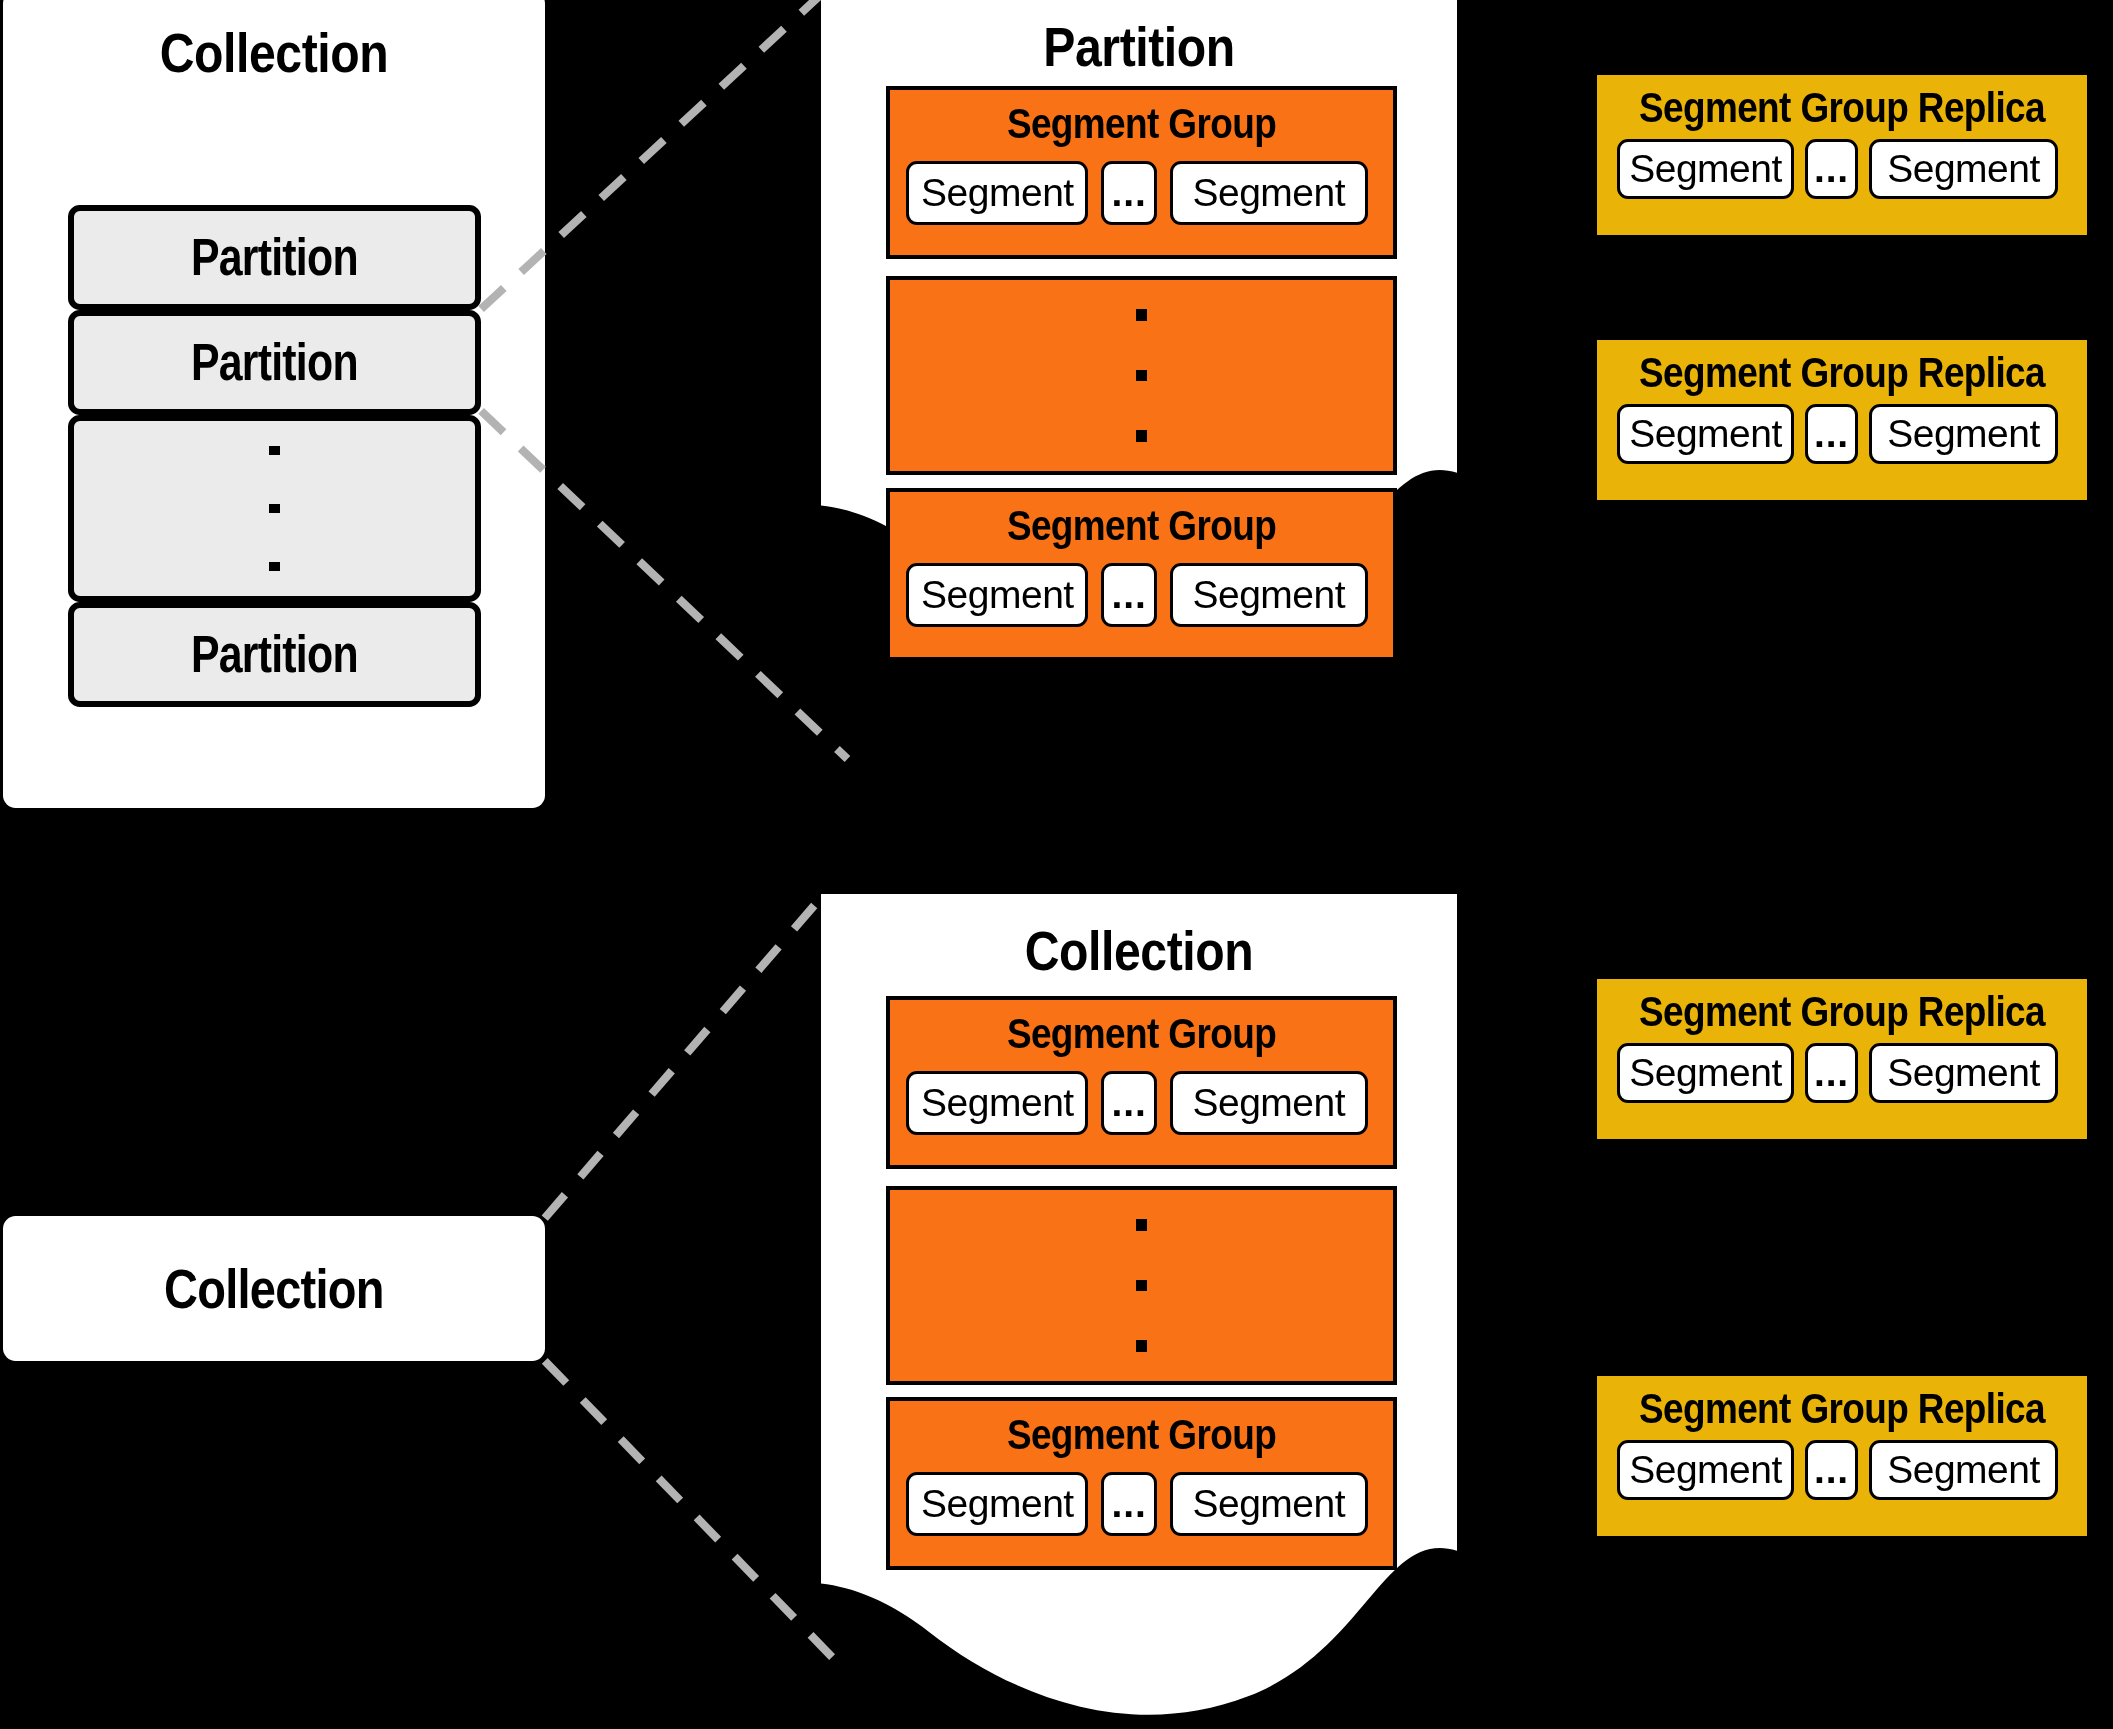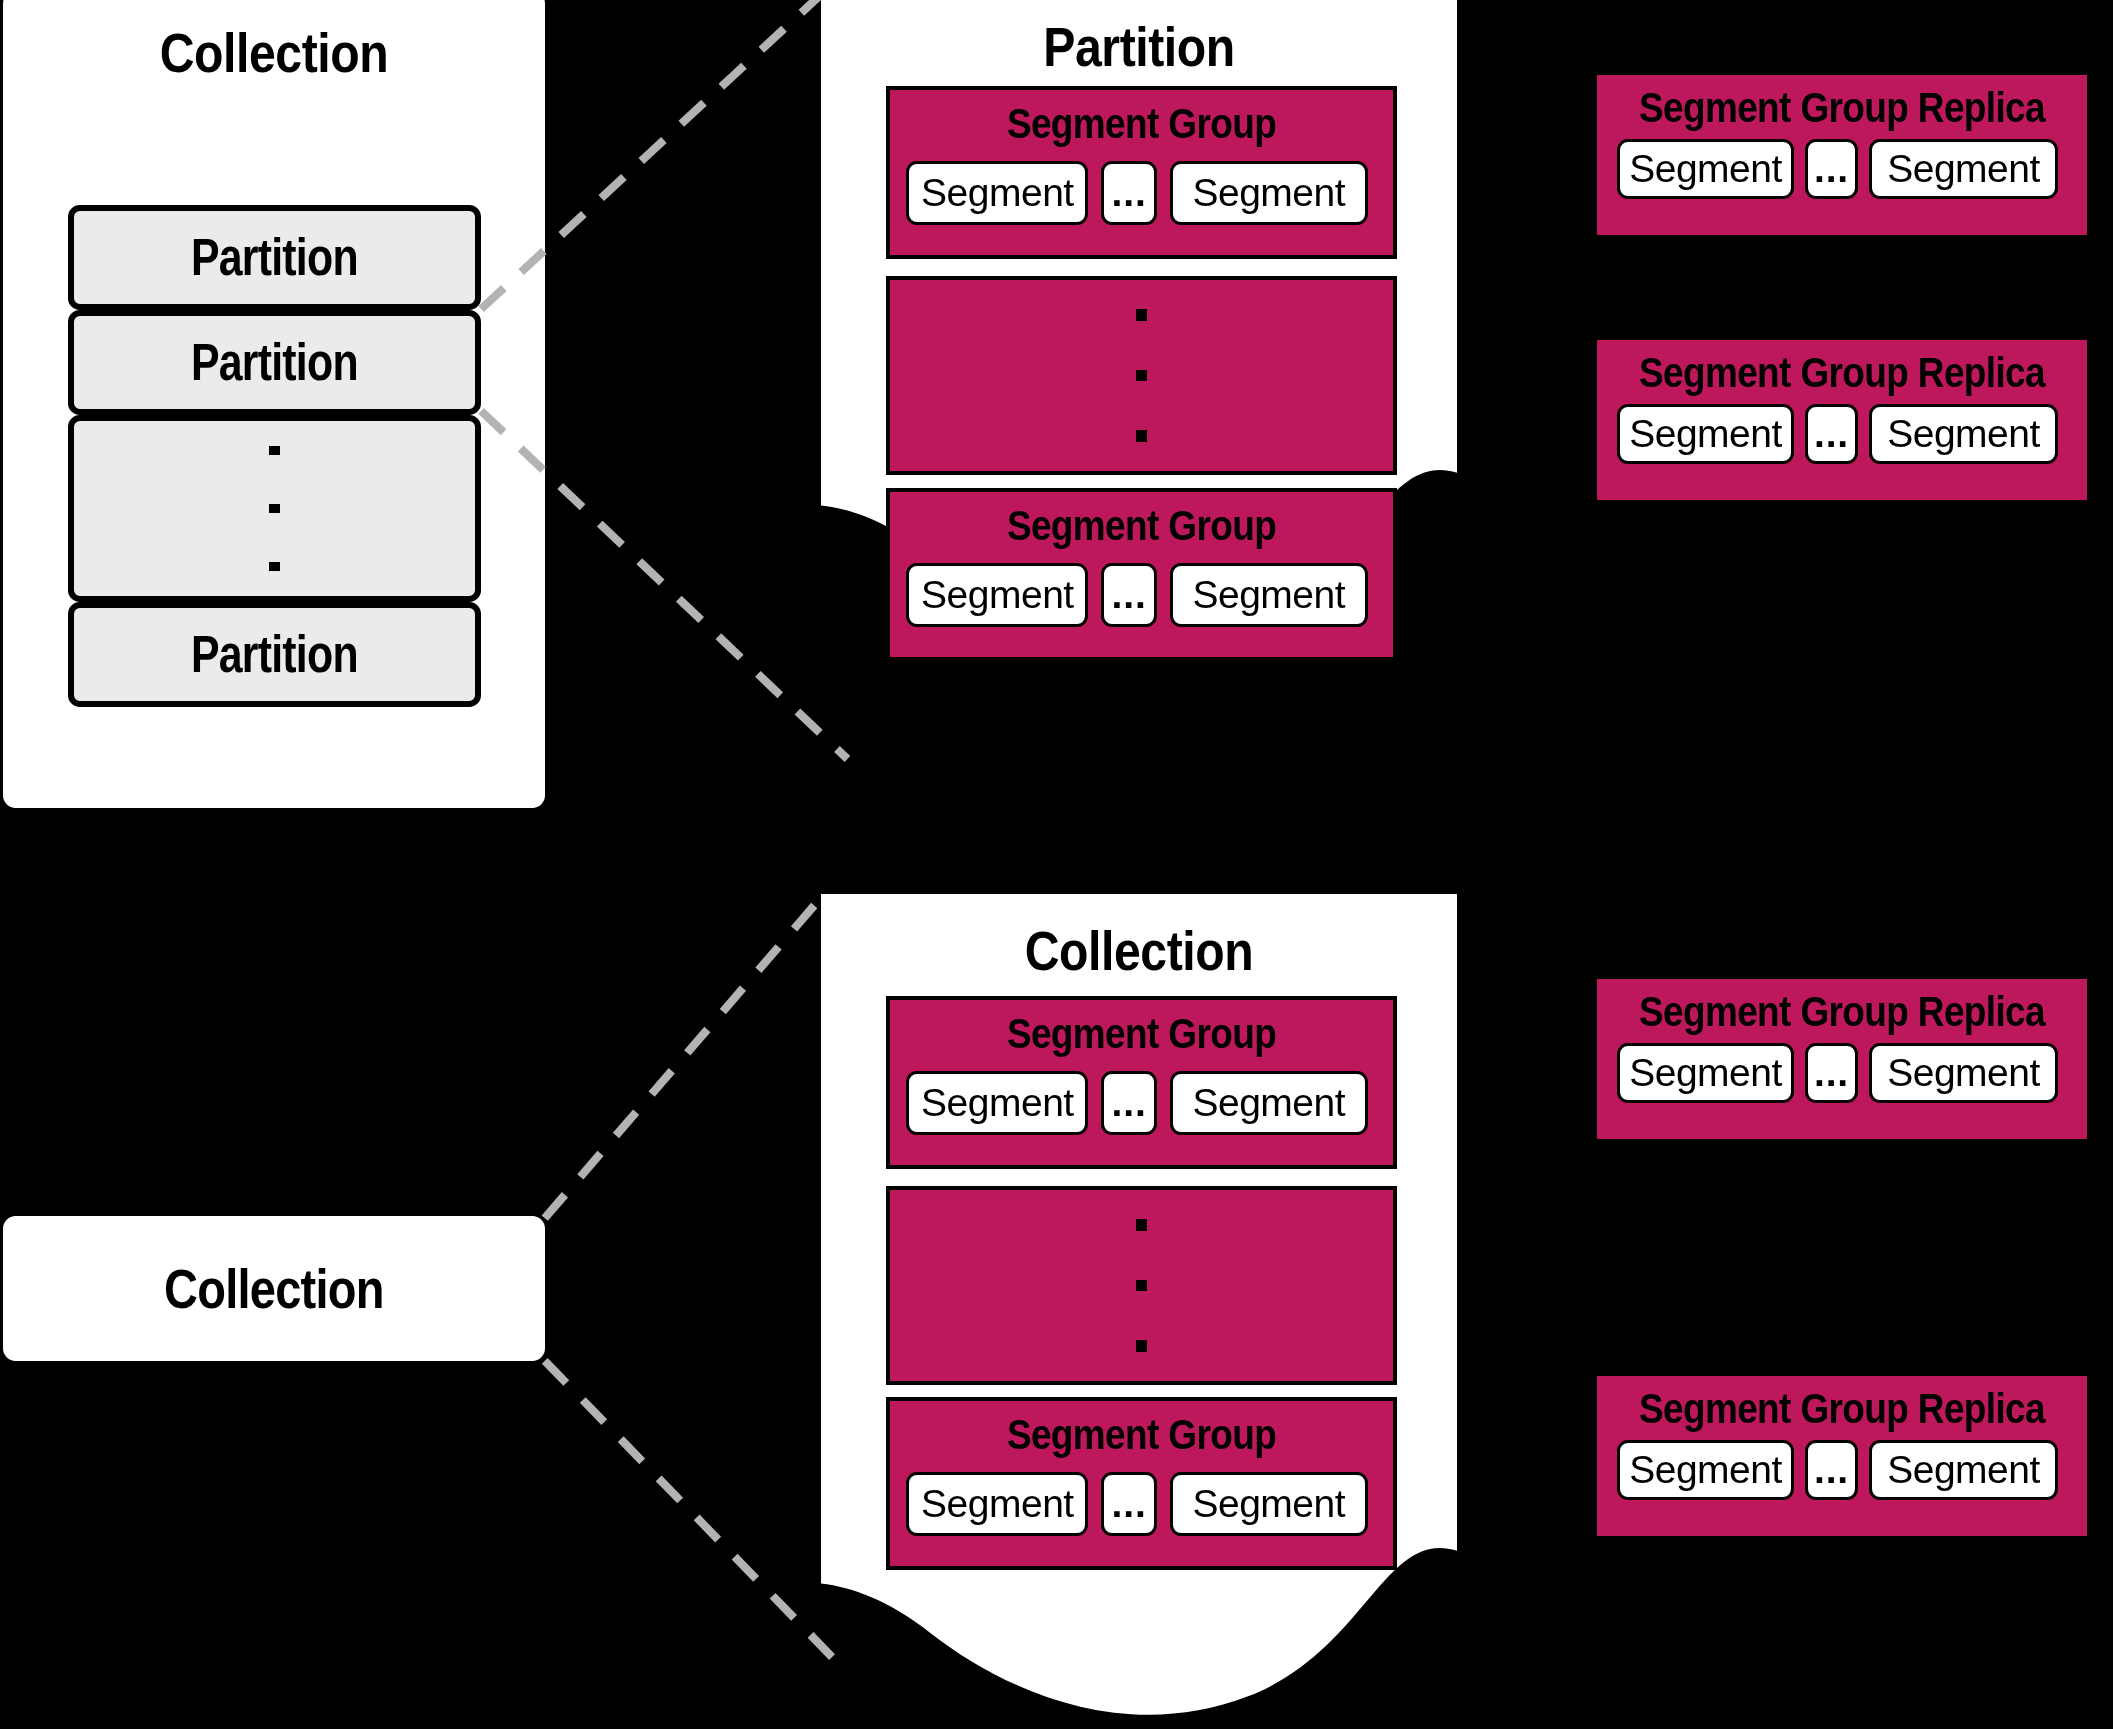--- a/index.html
+++ b/index.html
@@ -61,21 +61,21 @@
     width:11.8px;
     height:11.8px;
     background:#000;
     margin:24.5px 0;
   }
 
   
   .sg-box{
     position:absolute;
     box-sizing:border-box;
-    background:#be185d;
+    background:#f97316;
     border:4.5px solid #000;
   }
   .sg-title{
     position:absolute;
     left:0; right:0;
     text-align:center;
     color:#000;
     font-weight:bold;
     font-size:42px;
     letter-spacing:-0.7px;
@@ -100,21 +100,21 @@
     font-weight:400;
     letter-spacing:-0.5px;
     white-space:nowrap;
   }
   .seg.ell{ font-weight:700; letter-spacing:0.9px; }
 
   
   .rep-box{
     position:absolute;
     box-sizing:border-box;
-    background:#be185d;
+    background:#eab308;
   }
   .rep-title{
     position:absolute;
     left:0; right:0;
     text-align:center;
     color:#000;
     font-weight:bold;
     font-size:42px;
     letter-spacing:-0.7px;
     transform:scaleX(0.88);

